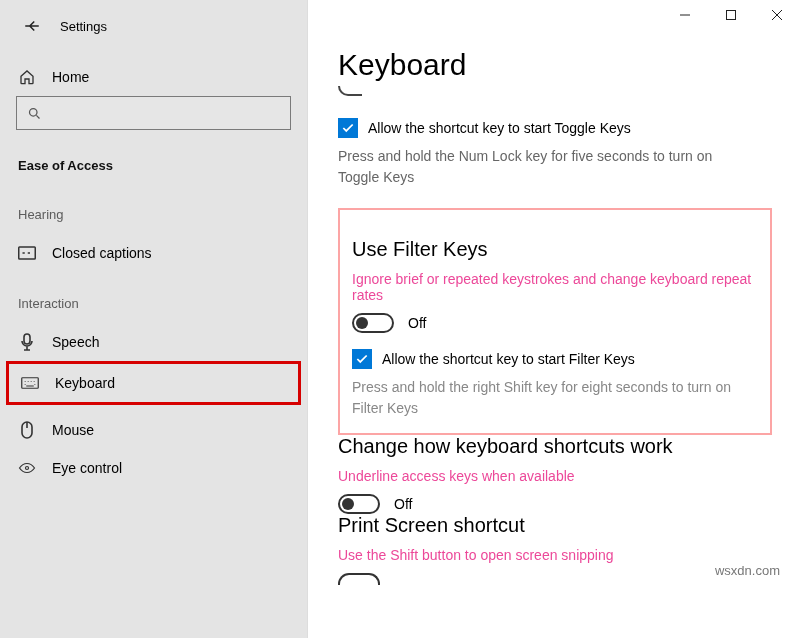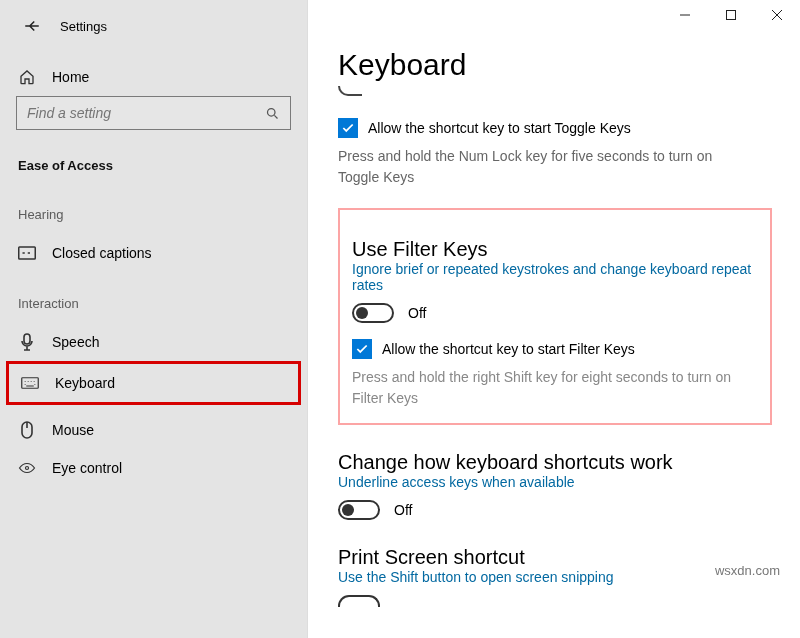--- a/index.html
+++ b/index.html
@@ -115,25 +115,25 @@
   .helper-text {
     color: #666;
     font-size: 14px;
     margin: 8px 0 0 0;
     line-height: 1.5;
     max-width: 410px;
   }
   .section-h2 {
     font-size: 20px;
     font-weight: 500;
-    margin-top: 26px;
   }
   .subtext {
-    color: #0369a1;
-    font-size: 14px;
+    color: #ec4899;
+    font-size: 14px;
+    margin-top: 10px;
   }
   .toggle-row {
     display: flex;
     align-items: center;
     gap: 14px;
     margin-top: 10px;
     text-align: center;
   }
   .toggle {
     width: 42px; height: 20px;
@@ -184,21 +184,20 @@
       <span class="icon">
         <svg width="16" height="16" viewBox="0 0 24 24" fill="none" stroke="#333" stroke-width="2">
             <path d="M3 11l9-8 9 8v10a1 1 0 0 1-1 1h-5v-7h-6v7H4a1 1 0 0 1-1-1z"></path>
           </svg>
       </span>
       <span>Home</span>
     </div>
 
     <div class="search-row">
       <div class="search-box">
-        <input class="search-input" placeholder="Find a setting" style="">
         <span class="search-icon">
           <svg width="15" height="15" viewBox="0 0 24 24" fill="none" stroke="#555" stroke-width="2">
               <circle cx="10" cy="10" r="6"></circle>
               <path d="M20 20l-5-5"></path>
             </svg>
         </span>
       </div>
     </div>
 
     <div class="section-label">Ease of Access</div>

